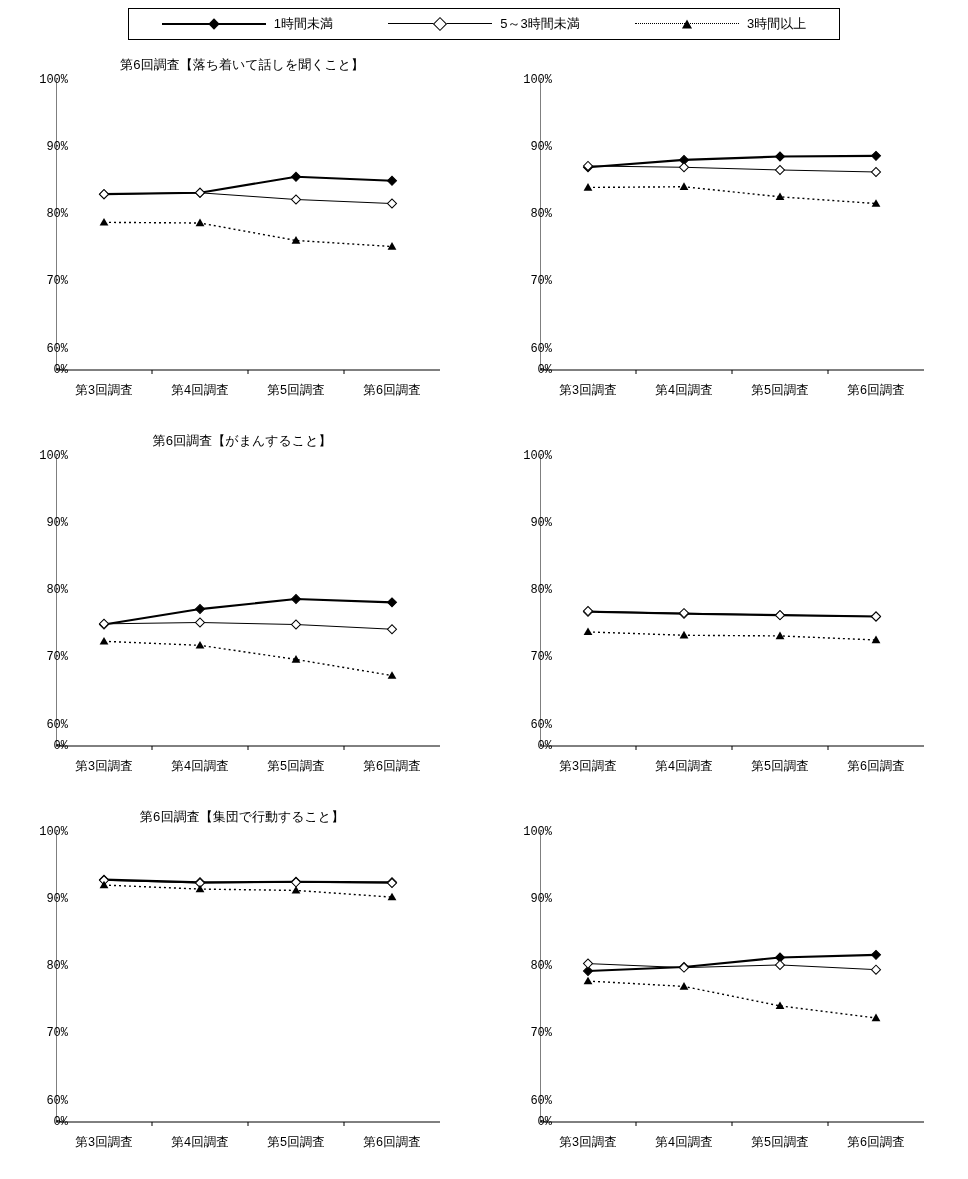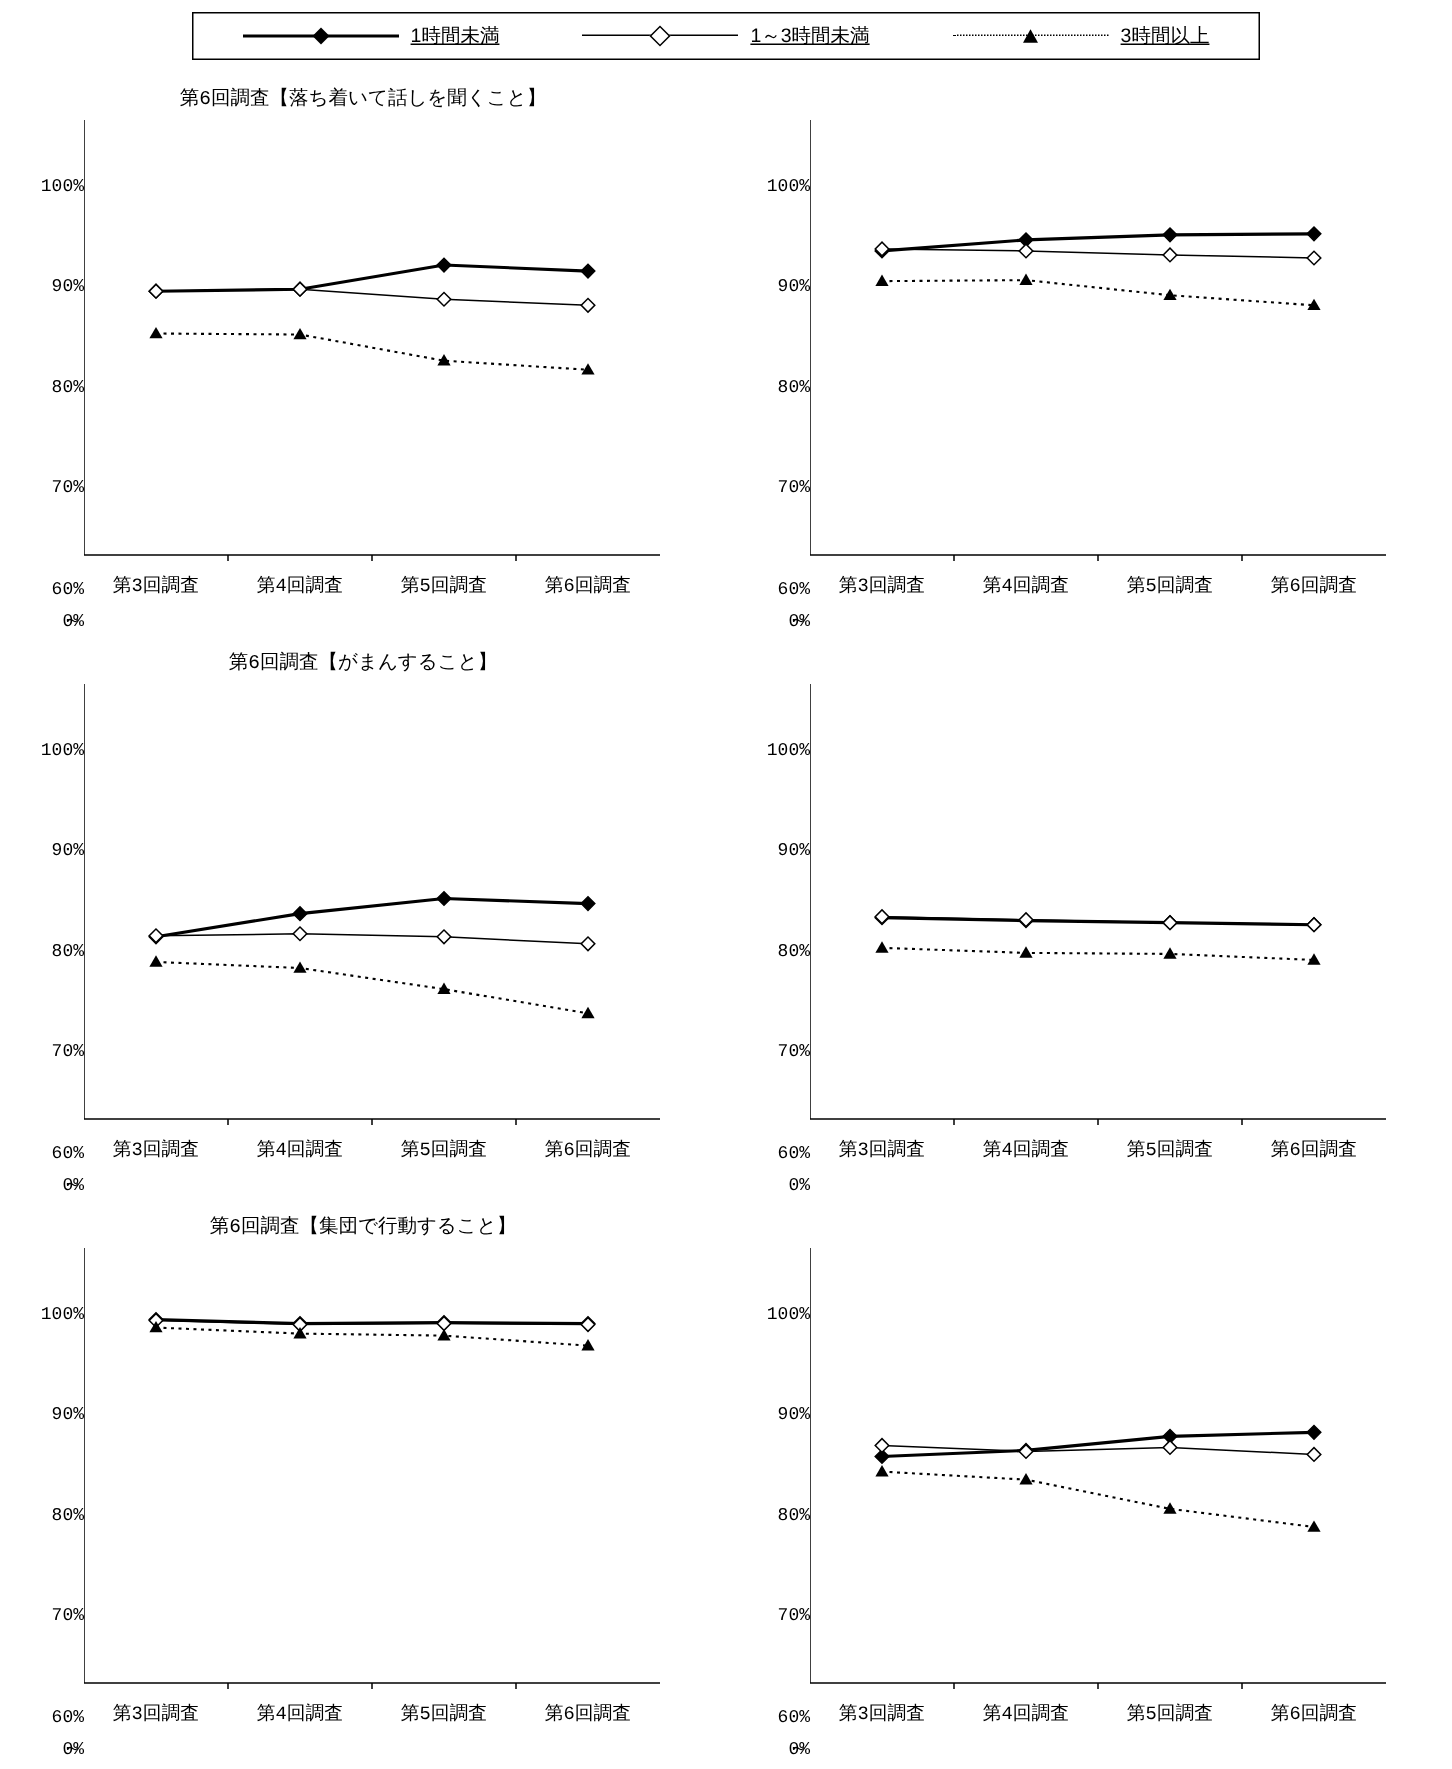--- a/index.html
+++ b/index.html
@@ -7,21 +7,21 @@
     width:968px;height:1179px;background:#ffffff;
     font-family:"Liberation Sans", sans-serif;
     color:#000;
     position:relative;
     overflow:hidden;
   }
   
   #legend{
     position:absolute;left:128px;top:8px;width:710px;height:30px;
     border:1px solid #000;background:#fff;
-    display:flex;align-items:center;text-decoration:underline;
+    display:flex;align-items:center;
   }
   .legend-item{display:flex;align-items:center;justify-content:center;flex:1;}
   .legend-sample{width:104px;height:14px;position:relative;margin-right:8px;}
   .legend-sample .ln{
     position:absolute;left:0;right:0;top:6px;height:0;
   }
   .ln.solid-thick{border-top:2px solid #000;}
   .ln.solid-thin{border-top:1px solid #000;}
   .ln.dotted{border-top:1.6px dotted #000;}
   .legend-mark{
@@ -43,21 +43,21 @@
     position:absolute;width:484px;height:376px;font-family:Liberation Mono, monospace;
   }
   .chart .title{
     position:absolute;top:10px;left:0;width:484px;text-align:center;
     font-size:13px;white-space:nowrap;
   }
   .plot-wrap{
     position:absolute;left:56px;top:34px;width:384px;height:290px;
   }
   .axis-labels{
-    position:absolute;left:4px;top:0;width:56px;height:324px;margin-top:44px;
+    position:absolute;left:16px;top:0;width:56px;height:324px;
   }
   .ytick{
     position:absolute;right:4px;font-size:12px;text-align:right;white-space:nowrap;
     transform:translateY(-50%);
   }
   .xtick{
     position:absolute;font-size:12.5px;text-align:center;white-space:nowrap;
     transform:translateX(-50%);
   }
   .break-mark{
@@ -74,21 +74,21 @@
       <span class="ln solid-thick"></span>
       <span class="legend-mark mk-diamond-filled"></span>
     </span>
     <span class="legend-label">1時間未満</span>
   </div>
   <div class="legend-item">
     <span class="legend-sample">
       <span class="ln solid-thin"></span>
       <span class="legend-mark mk-diamond-open"></span>
     </span>
-    <span class="legend-label">1～3時間未満</span>
+    <span class="legend-label">5～3時間未満</span>
   </div>
   <div class="legend-item">
     <span class="legend-sample">
       <span class="ln dotted"></span>
       <span class="legend-mark mk-triangle"></span>
     </span>
     <span class="legend-label">3時間以上</span>
   </div>
 </div>
 

